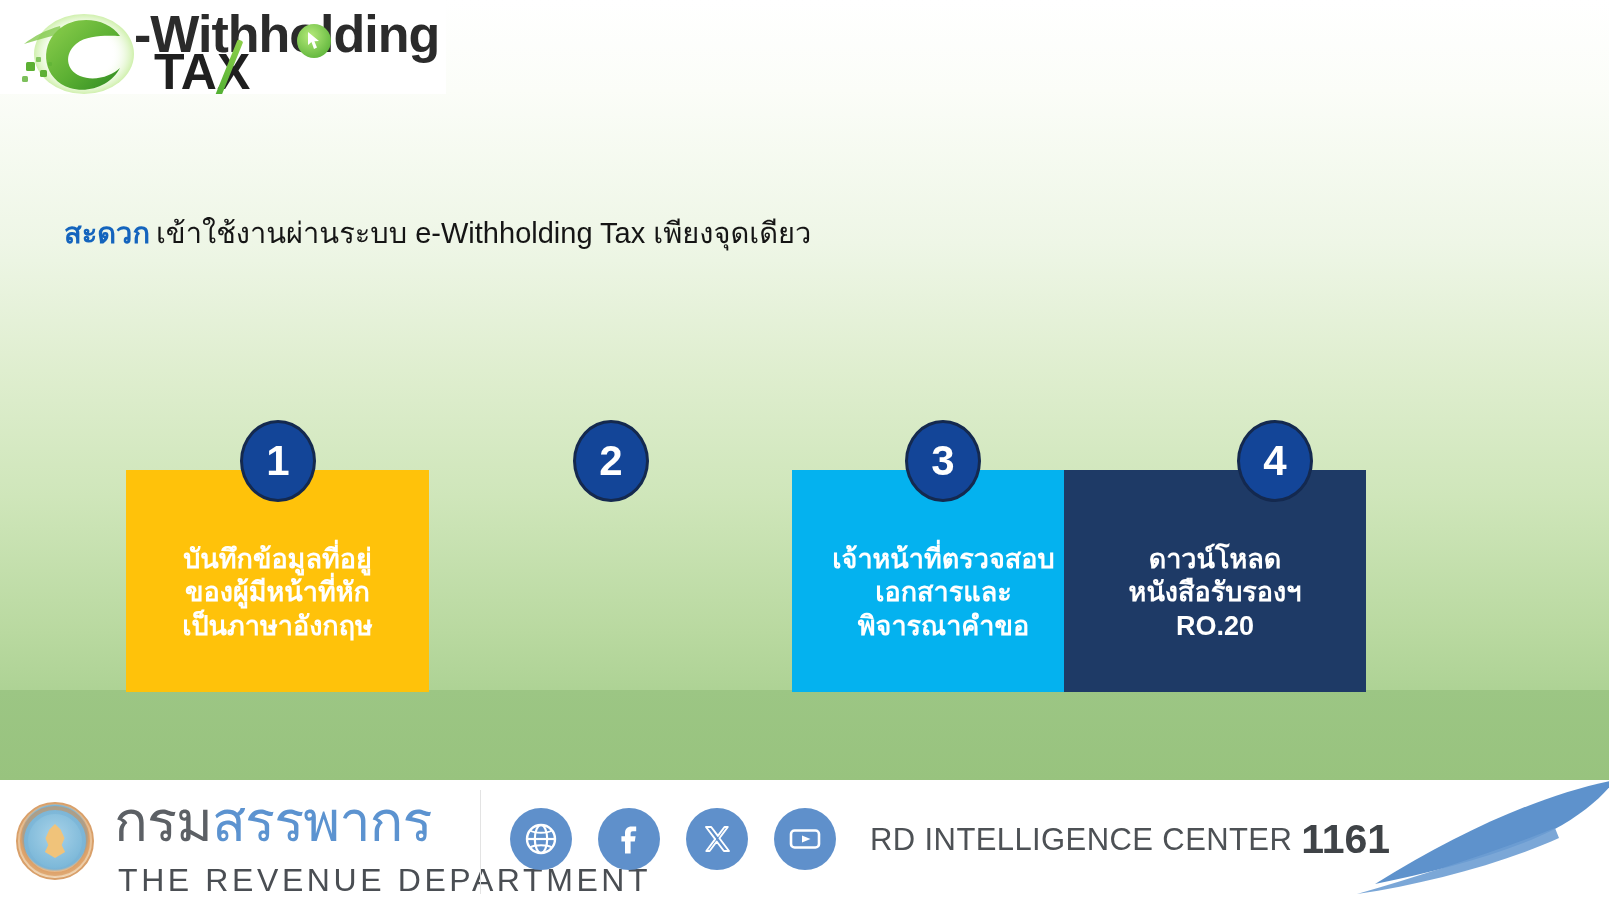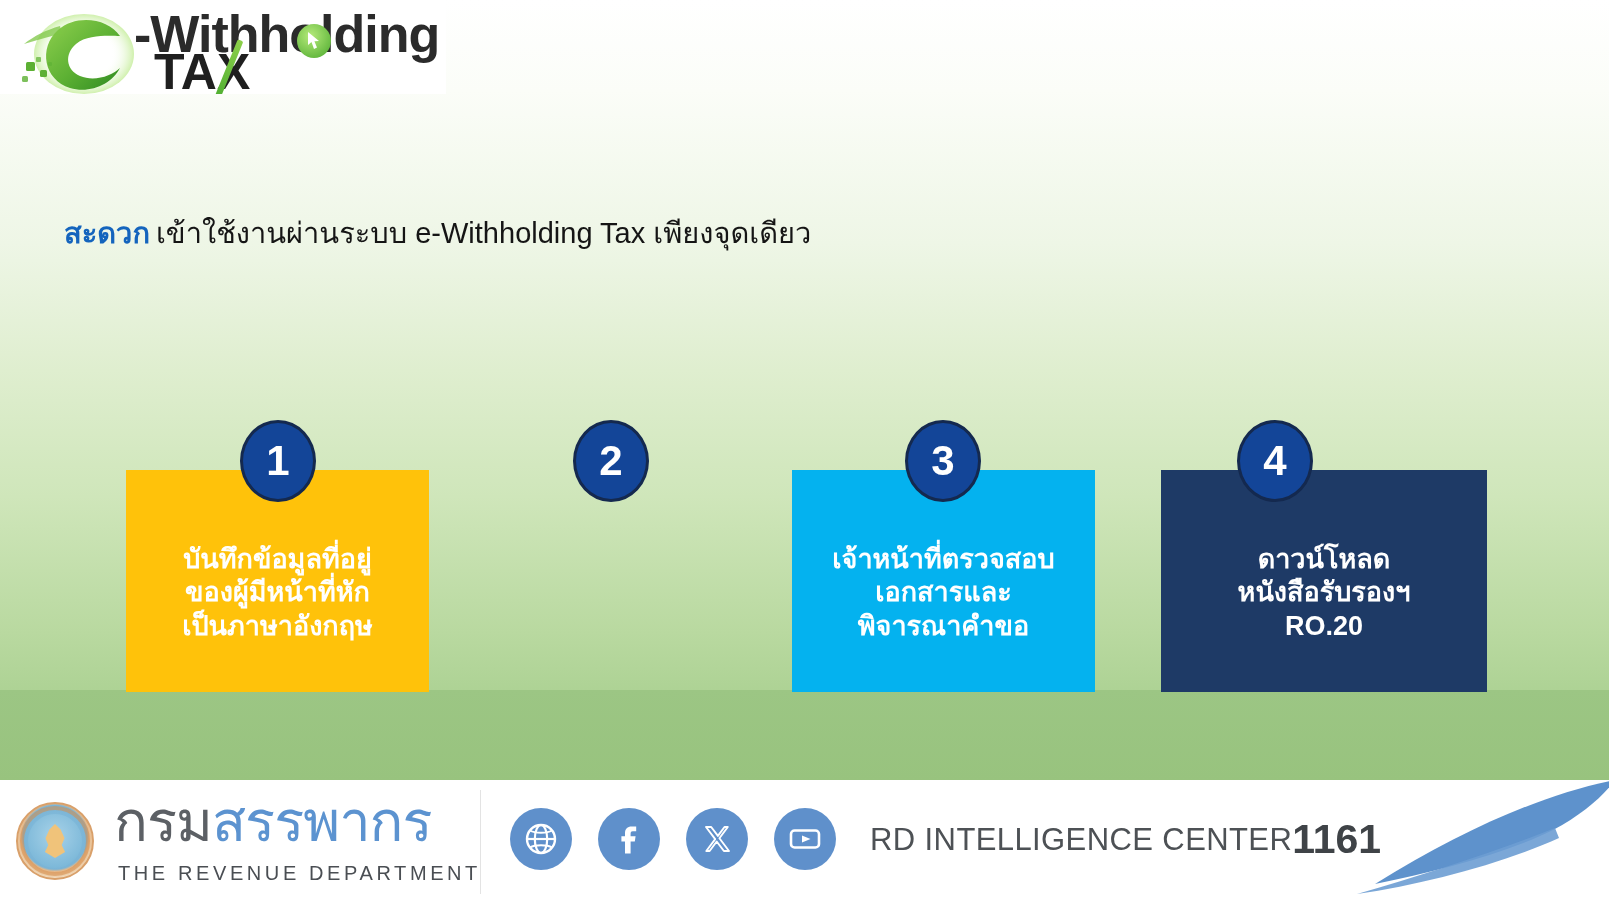--- a/index.html
+++ b/index.html
@@ -158,21 +158,21 @@
     color: #ffffff;
     font-weight: bold;
     font-size: 27px;
     line-height: 1.23;
     text-align: center;
     white-space: pre-line;
   }
   .card.c1 { left: 126px; background: #FFC20A; }
   .card.c2 { left: 459px; background: #0B73BE; }
   .card.c3 { left: 792px; background: #04B2EF; }
-  .card.c4 { left: 1161px; background: #1E3A66; width: 326px; }
+  .card.c4 { left: 1064px; background: #1E3A66; width: 302px; }
 
   .badge {
     position: absolute;
     top: 0px;
     width: 76px;
     height: 82px;
     border-radius: 50%;
     background: #134598;
     border: 3px solid #14294f;
     color: #ffffff;
@@ -240,21 +240,21 @@
     line-height: 1;
     letter-spacing: -1px;
     white-space: nowrap;
   }
   .rd-word .grey { color: #5c6065; }
   .rd-word .blue { color: #5c93d0; }
   .rd-en {
     position: absolute;
     left: 118px;
     top: 82px;
-    font-size: 20px;
+    font-size: 32px;
     letter-spacing: 3.6px;
     color: #4a4e53;
     white-space: nowrap;
   }
 
   .divider-v {
     position: absolute;
     left: 480px;
     top: 10px;
     width: 1px;
@@ -288,21 +288,21 @@
     font-size: 31px;
     color: #4d5155;
     letter-spacing: 0.4px;
     white-space: nowrap;
   }
   .rdic .num {
     font-size: 41px;
     font-weight: bold;
     color: #3f4347;
     letter-spacing: 0px;
-    margin-left: 0;
+    margin-left: 9px;
     vertical-align: -3px;
   }
 
   .swoosh {
     position: absolute;
     right: -6px;
     top: -8px;
     width: 300px;
     height: 132px;
     pointer-events: none;

